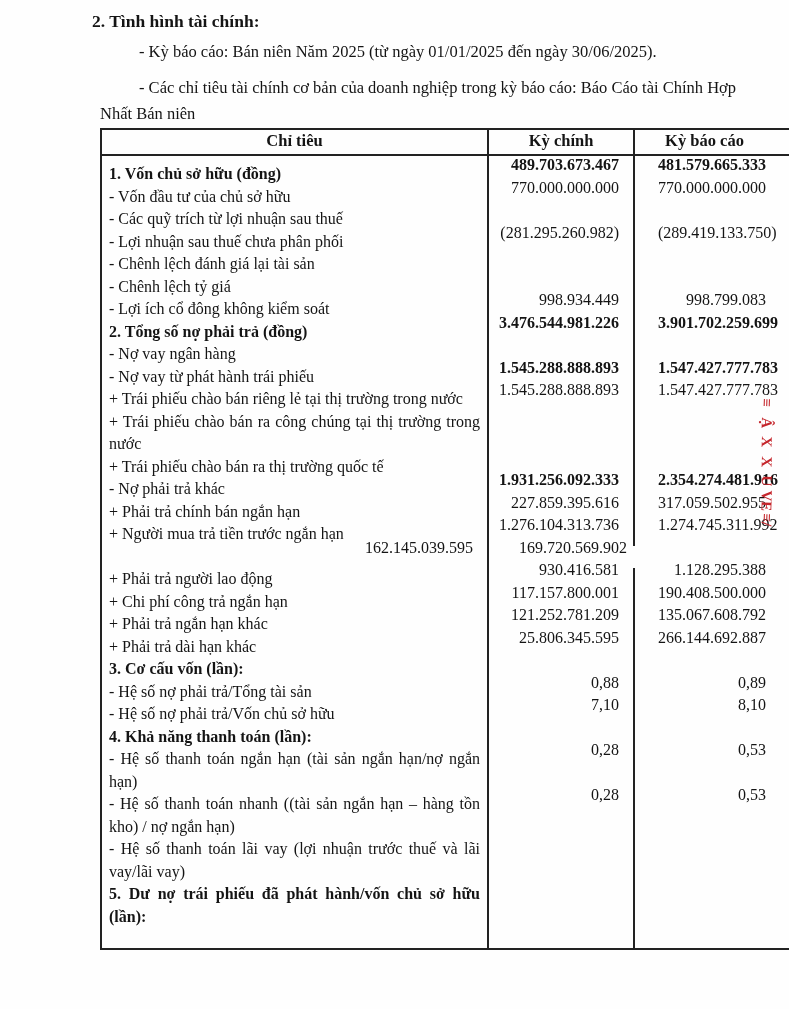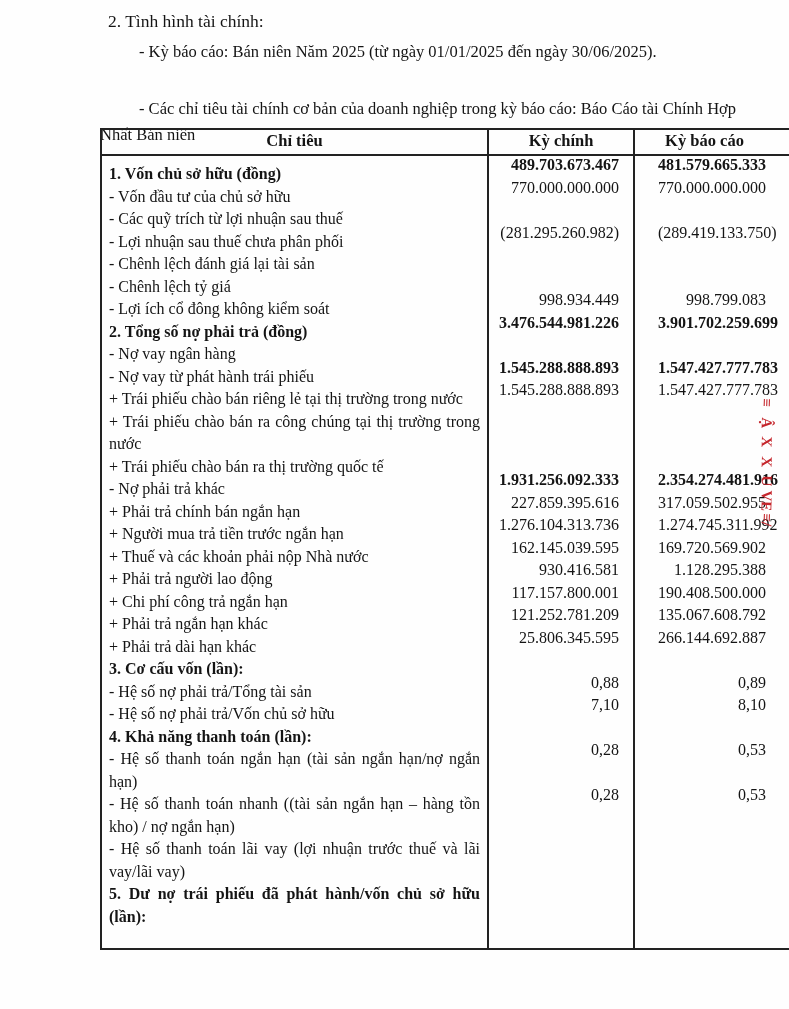--- a/index.html
+++ b/index.html
@@ -1,23 +1,23 @@
 <!DOCTYPE html>
 <html><head>
 <meta charset="utf-8">
 <style>
   html,body{margin:0;padding:0;}
   body{
     width:789px;height:1009px;position:relative;overflow:hidden;
     background:#fefefe;color:#141414;
     font-family:"Liberation Serif","DejaVu Serif",serif;
   }
-  .heading{position:absolute;left:108px;top:11px;font-size:17.5px;font-weight:normal;}
+  .heading{position:absolute;left:92px;top:11px;font-size:17.5px;font-weight:bold;}
   .line-period{position:absolute;left:139px;top:42px;font-size:16.5px;white-space:nowrap;}
-  .para-indicators{position:absolute;left:100px;top:75px;width:662px;font-size:16.5px;line-height:26px;text-indent:39px;text-align:left;margin-top:21px;}
+  .para-indicators{position:absolute;left:100px;top:75px;width:662px;font-size:16.5px;line-height:26px;text-indent:39px;text-align:left;}
 
   .fin-table{position:absolute;left:100px;top:128px;width:747px;border:2px solid #222;box-sizing:border-box;background:transparent;}
   .thead{display:grid;grid-template-columns:387px 146px 139px;border-bottom:2px solid #222;}
   .hc{font-weight:bold;font-size:16.5px;text-align:center;padding:1px 0 3px;}
   .hc-1,.hc-2{border-right:2px solid #222;}
 
   .trow{display:grid;grid-template-columns:387px 146px 139px;}
   .c{font-size:16px;line-height:22.5px;}
   .c1{padding:0 7px;text-align:justify;border-right:2px solid #222;}
   .c2{text-align:right;padding-right:14px;border-right:2px solid #222;}
@@ -119,21 +119,20 @@
         <div class="c c1">+ Phải trả chính bán ngắn hạn</div>
         <div class="c c2"><span class="val">227.859.395.616</span></div>
         <div class="c c3"><span class="val">317.059.502.955</span></div>
       </div>
       <div class="trow">
         <div class="c c1">+ Người mua trả tiền trước ngắn hạn</div>
         <div class="c c2"><span class="val">1.276.104.313.736</span></div>
         <div class="c c3"><span class="val">1.274.745.311.992</span></div>
       </div>
       <div class="trow">
-        <div class="c c1">+ Thuế và các khoản phải nộp Nhà nước</div>
         <div class="c c2"><span class="val">162.145.039.595</span></div>
         <div class="c c3"><span class="val">169.720.569.902</span></div>
       </div>
       <div class="trow">
         <div class="c c1">+ Phải trả người lao động</div>
         <div class="c c2"><span class="val">930.416.581</span></div>
         <div class="c c3"><span class="val">1.128.295.388</span></div>
       </div>
       <div class="trow">
         <div class="c c1">+ Chi phí công trả ngắn hạn</div>

